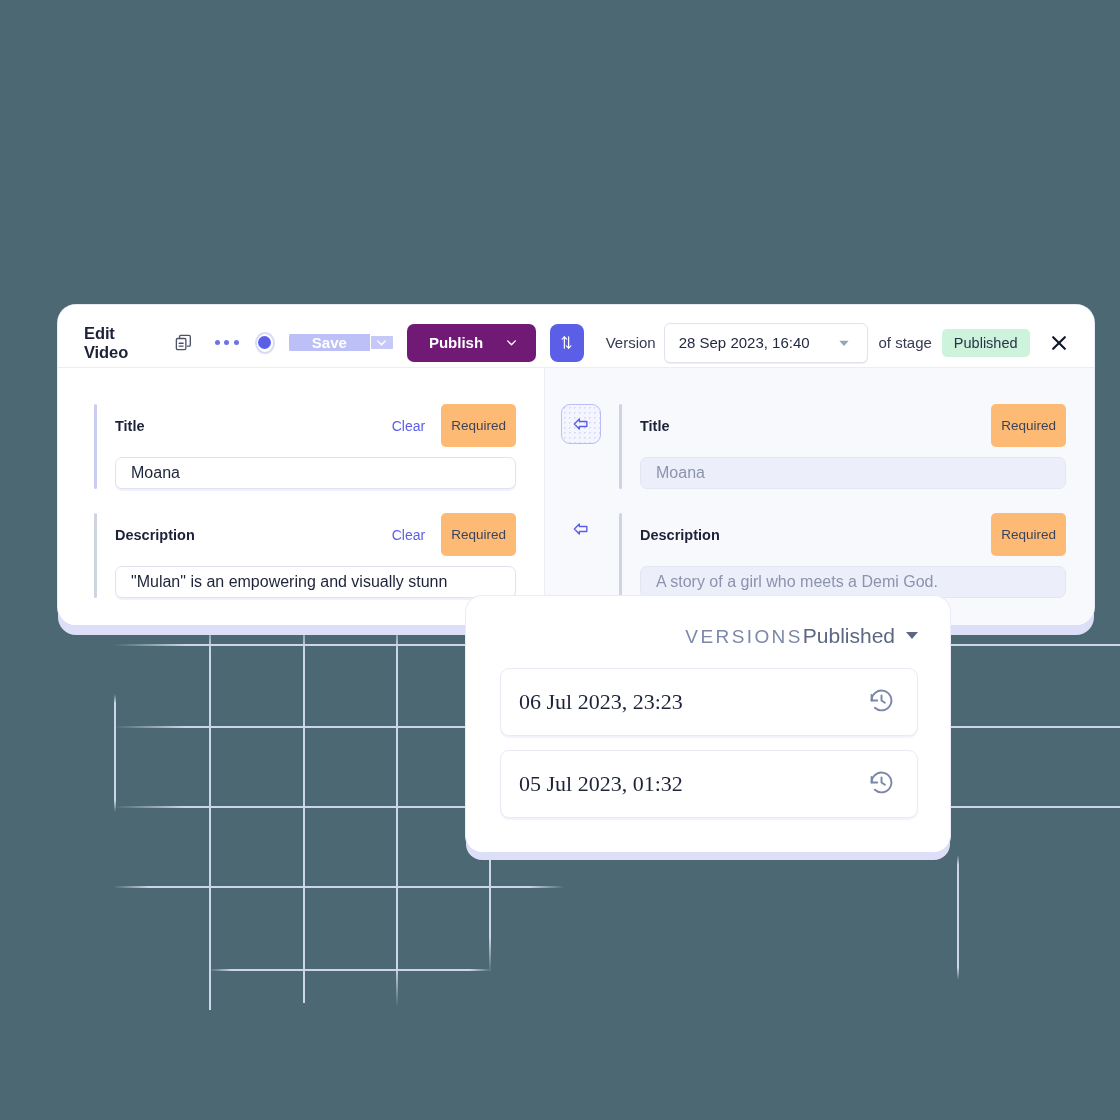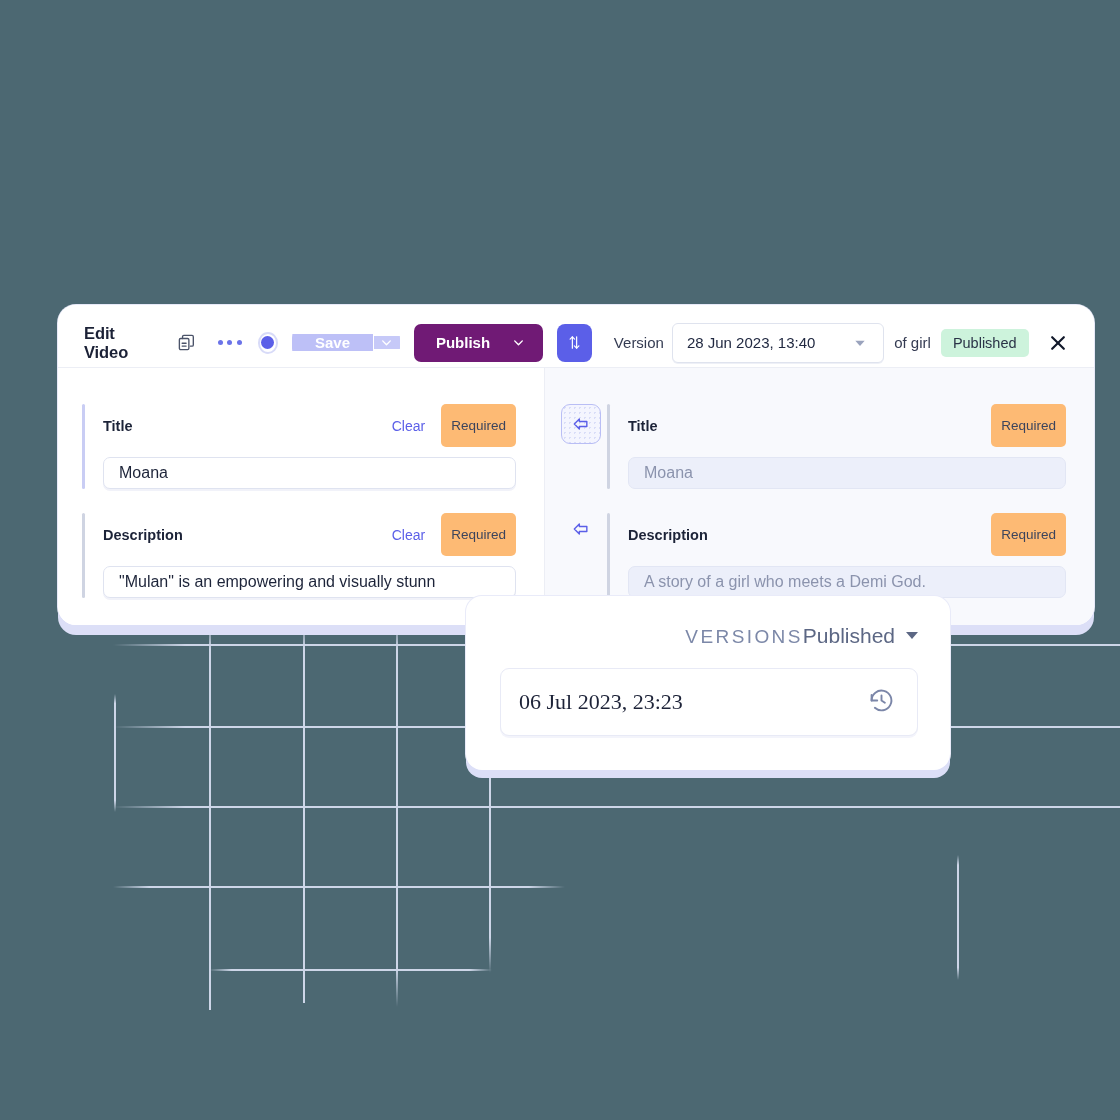--- a/index.html
+++ b/index.html
@@ -222,20 +222,21 @@
     flex: 1;
     background: #f8f9fd;
     padding: 36px 28px 0 10px;
     display: flex;
     gap: 0;
   }
 
   .field-block {
     display: flex;
     margin-bottom: 24px;
+    margin-left: 12px;
   }
   .field-rail {
     width: 3px;
     flex: 0 0 3px;
     background: #c9cdf4;
     border-radius: 2px;
     margin-right: 18px;
   }
   .field-rail.gray { background: #cfd4e2; }
   .field-main { flex: 1; min-width: 0; }
@@ -426,29 +427,29 @@
         <path d="M9 4v16"></path>
           <polyline points="5.8 7.2 9 4 12.2 7.2"></polyline>
         <path d="M15 20V4"></path>
           <polyline points="11.8 16.8 15 20 18.2 16.8"></polyline>
       </svg>
     </button>
 
     <span class="tb-label">Version</span>
 
     <div class="version-select">
-      <span class="val">28 Jun 2023, 13:40</span>
+      <span class="val">28 Sep 2023, 16:40</span>
       <span class="arrow">
         <svg width="14" height="14" viewBox="0 0 24 24" fill="#9aa3bd">
           <polygon points="4,8 20,8 12,17"></polygon>
         </svg>
       </span>
     </div>
 
-    <span class="tb-label-2">of girl</span>
+    <span class="tb-label-2">of stage</span>
     <span class="badge-published">Published</span>
 
     <button class="close-btn">
       <svg width="20" height="20" viewBox="0 0 24 24" fill="none" stroke="#11182a" stroke-width="2.6" stroke-linecap="round">
         <line x1="5" y1="5" x2="19" y2="19"></line>
         <line x1="19" y1="5" x2="5" y2="19"></line>
       </svg>
     </button>
   </div>
 
@@ -541,13 +542,23 @@
     <span class="ts">06 Jul 2023, 23:23</span>
     <span>
       <svg width="27" height="27" viewBox="0 0 24 24" fill="none" stroke="#7b86a8" stroke-width="1.7" stroke-linecap="round" stroke-linejoin="round">
         <path d="M3.2 12a8.8 8.8 0 1 1 2.9 6.5"></path>
         <polyline points="3.2 7 3.2 12 8.2 12"></polyline>
         <polyline points="12 7.6 12 12 15 14"></polyline>
       </svg>
     </span>
   </div>
 
+  <div class="version-row">
+    <span class="ts">05 Jul 2023, 01:32</span>
+    <span>
+      <svg width="27" height="27" viewBox="0 0 24 24" fill="none" stroke="#7b86a8" stroke-width="1.7" stroke-linecap="round" stroke-linejoin="round">
+        <path d="M3.2 12a8.8 8.8 0 1 1 2.9 6.5"></path>
+        <polyline points="3.2 7 3.2 12 8.2 12"></polyline>
+        <polyline points="12 7.6 12 12 15 14"></polyline>
+      </svg>
+    </span>
+  </div>
 </div>
 
 </body></html>

